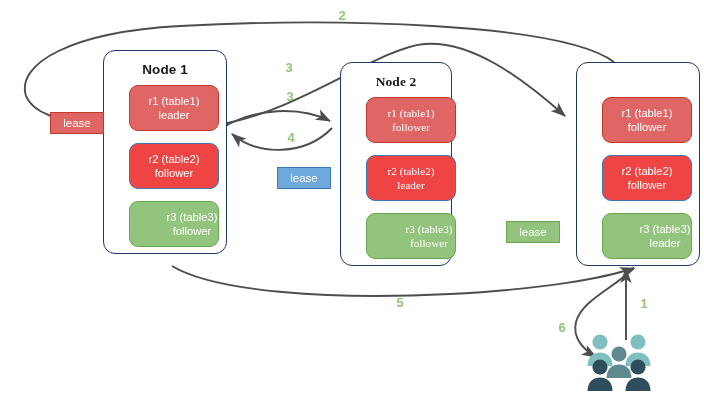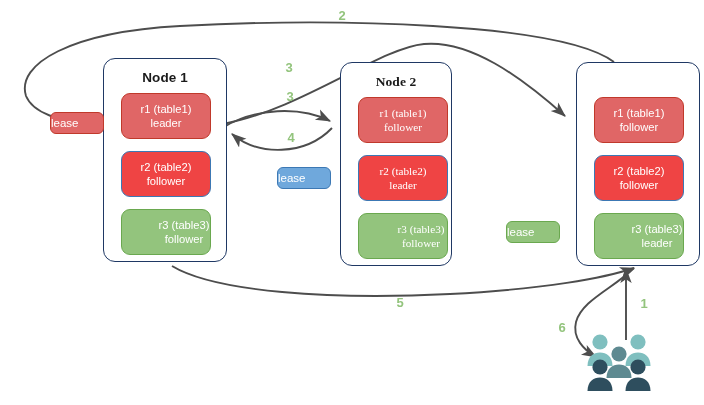--- a/index.html
+++ b/index.html
@@ -50,33 +50,34 @@
     border-radius: 9px;
     box-sizing: border-box;
     display: flex;
     flex-direction: column;
     align-items: center;
     justify-content: center;
     color: #ffffff;
     font-size: 11.2px;
     line-height: 14.5px;
     text-align: center;
+    margin-left: 8px;
   }
   .replica span { display: block; white-space: nowrap; }
   .rep-red   { background: #E06666; border: 1.8px solid #C0392B; }
   .rep-blue  { background: #ef4444; border: 1.8px solid #3C78B4; }
   .rep-green { background: #93C47D; border: 1.8px solid #6AA84F; padding-left: 36px; }
 
   .lease {
     position: absolute;
-    border-radius: 6px;
+    border-radius: 0;
     box-sizing: border-box;
     display: flex;
     align-items: center;
-    justify-content: flex-start;
+    justify-content: center;
     color: #ffffff;
     font-size: 11.5px;
   }
   .lease-red   { background: #E06666; border: 1.6px solid #C0392B; }
   .lease-blue  { background: #6FA8DC; border: 1.6px solid #3C78B4; }
   .lease-green { background: #93C47D; border: 1.6px solid #6AA84F; }
 
   .step-label {
     position: absolute;
     color: #93C47D;
@@ -113,21 +114,21 @@
 
     <path d="M 332 128 C 305 156, 258 156, 232 134" fill="none" stroke="#4D4D4D" stroke-width="1.9" marker-end="url(#ah)"></path>
 
     <path d="M 172 266 C 215 292, 330 300, 450 294 C 545 289, 605 278, 634 268" fill="none" stroke="#4D4D4D" stroke-width="1.9" marker-end="url(#ah)"></path>
 
     <path d="M 626 340 L 626 269" fill="none" stroke="#4D4D4D" stroke-width="1.9" marker-end="url(#ah)"></path>
 
     <path d="M 634 268 C 614 288, 582 300, 576 322 C 572 338, 584 350, 596 357" fill="none" stroke="#4D4D4D" stroke-width="1.9" marker-end="url(#ah)"></path>
   </svg>
 
-  <div class="node-box" style="left:103px; top:58px; width:124px; height:204px;">
+  <div class="node-box" style="left:103px; top:50px; width:124px; height:204px;">
     <div class="node-title">Node 1</div>
     <div class="replica rep-red" style="left:17px; top:34px; width:90px; height:46px;">
       <span>r1 (table1)</span>
       <span>leader</span>
     </div>
     <div class="replica rep-blue" style="left:17px; top:92px; width:90px; height:46px;">
       <span>r2 (table2)</span>
       <span>follower</span>
     </div>
     <div class="replica rep-green" style="left:17px; top:150px; width:90px; height:46px;">

